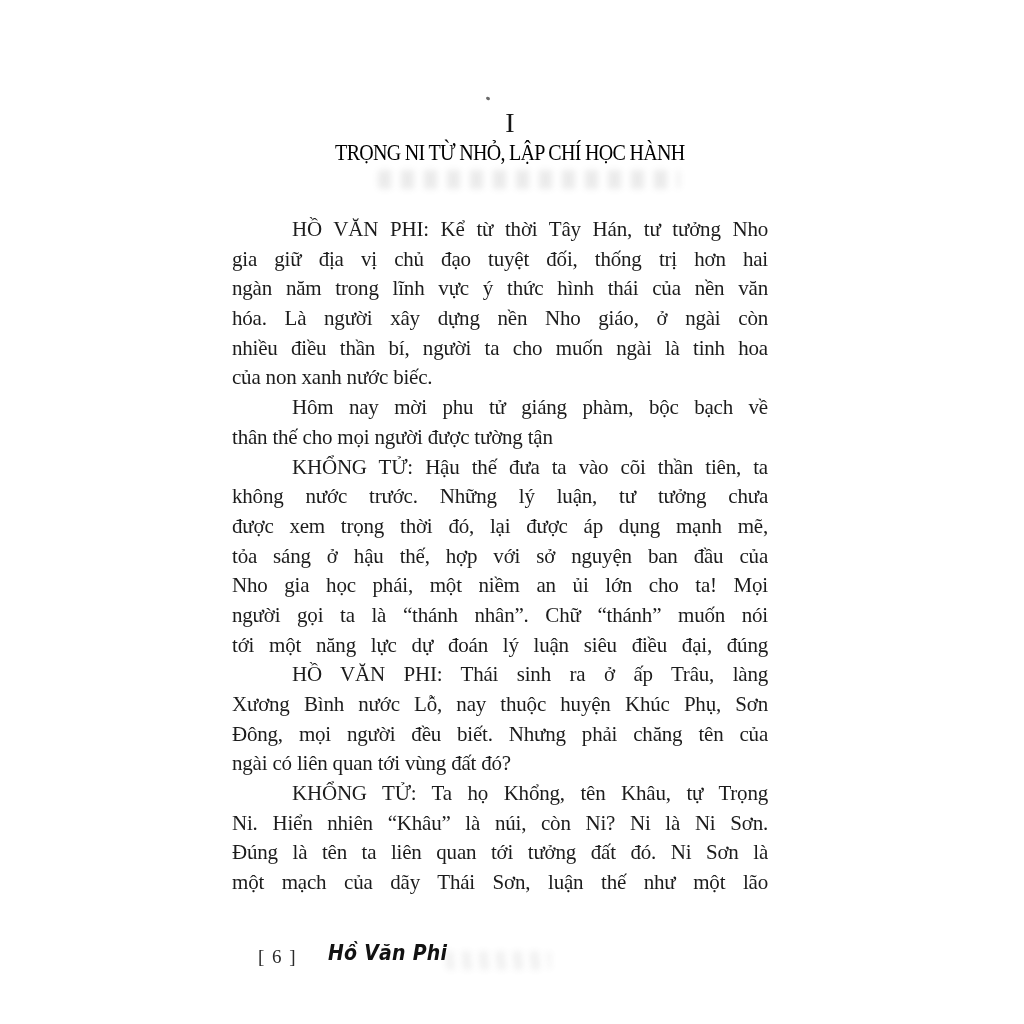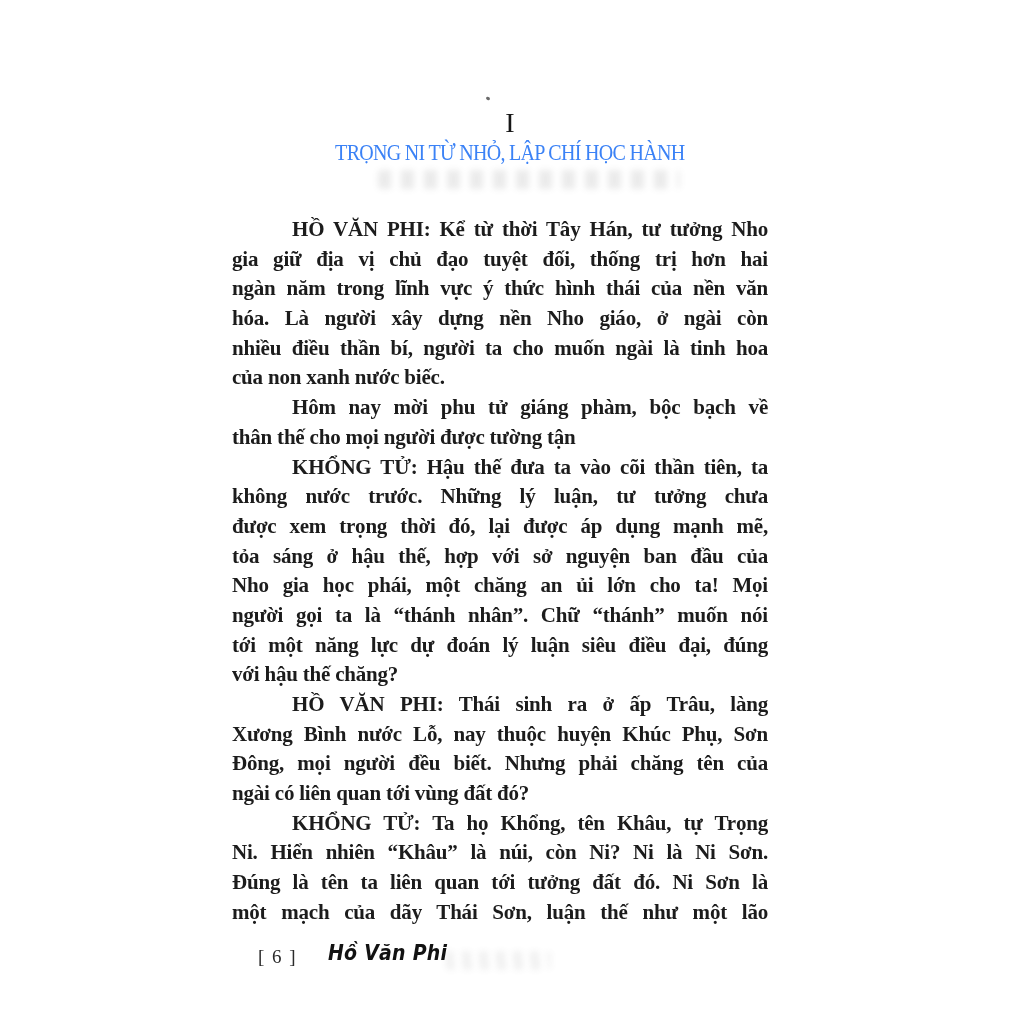--- a/index.html
+++ b/index.html
@@ -33,21 +33,21 @@
     color: #161616;
   }
 
   .chapter-title {
     position: absolute;
     top: 139px; left: 0;
     width: 1020px;
     text-align: center;
     font-size: 23px;
     line-height: 28px;
-    color: #3b82f6;
+    color: #000000;
     white-space: nowrap;
   }
   .chapter-title > span {
     display: inline-block;
     letter-spacing: -0.8px;
     transform: scaleX(0.87);
     transform-origin: 50% 50%;
   }
 
   
@@ -70,21 +70,20 @@
     font-size: 21px;
     line-height: 29.7px;
     letter-spacing: -0.2px;
     color: #1c1c1c;
   }
   .body-text .line {
     height: 29.7px;
     overflow: hidden;
     text-align: justify;
     text-align-last: justify;
-    font-weight: bold;
   }
   .body-text .line.endline {
     text-align: left;
     text-align-last: left;
   }
   .body-text .line.indent { text-indent: 60px; }
 
   .footer-pagenum {
     position: absolute;
     left: 258px; top: 946px;
@@ -141,24 +140,23 @@
       <div class="line">ngàn năm trong lĩnh vực ý thức hình thái của nền văn</div>
       <div class="line">hóa. Là người xây dựng nền Nho giáo, ở ngài còn</div>
       <div class="line">nhiều điều thần bí, người ta cho muốn ngài là tinh hoa</div>
       <div class="line endline">của non xanh nước biếc.</div>
       <div class="line indent">Hôm nay mời phu tử giáng phàm, bộc bạch về</div>
       <div class="line endline">thân thế cho mọi người được tường tận</div>
       <div class="line indent">KHỔNG TỬ: Hậu thế đưa ta vào cõi thần tiên, ta</div>
       <div class="line">không nước trước. Những lý luận, tư tưởng chưa</div>
       <div class="line">được xem trọng thời đó, lại được áp dụng mạnh mẽ,</div>
       <div class="line">tỏa sáng ở hậu thế, hợp với sở nguyện ban đầu của</div>
-      <div class="line">Nho gia học phái, một chăng an ủi lớn cho ta! Mọi</div>
+      <div class="line">Nho gia học phái, một niềm an ủi lớn cho ta! Mọi</div>
       <div class="line">người gọi ta là “thánh nhân”. Chữ “thánh” muốn nói</div>
       <div class="line">tới một năng lực dự đoán lý luận siêu điều đại, đúng</div>
-      <div class="line endline">với hậu thế chăng?</div>
       <div class="line indent">HỒ VĂN PHI: Thái sinh ra ở ấp Trâu, làng</div>
       <div class="line">Xương Bình nước Lỗ, nay thuộc huyện Khúc Phụ, Sơn</div>
       <div class="line">Đông, mọi người đều biết. Nhưng phải chăng tên của</div>
       <div class="line endline">ngài có liên quan tới vùng đất đó?</div>
       <div class="line indent">KHỔNG TỬ: Ta họ Khổng, tên Khâu, tự Trọng</div>
       <div class="line">Ni. Hiển nhiên “Khâu” là núi, còn Ni? Ni là Ni Sơn.</div>
       <div class="line">Đúng là tên ta liên quan tới tưởng đất đó. Ni Sơn là</div>
       <div class="line">một mạch của dãy Thái Sơn, luận thế như một lão</div>
     </div>
 

